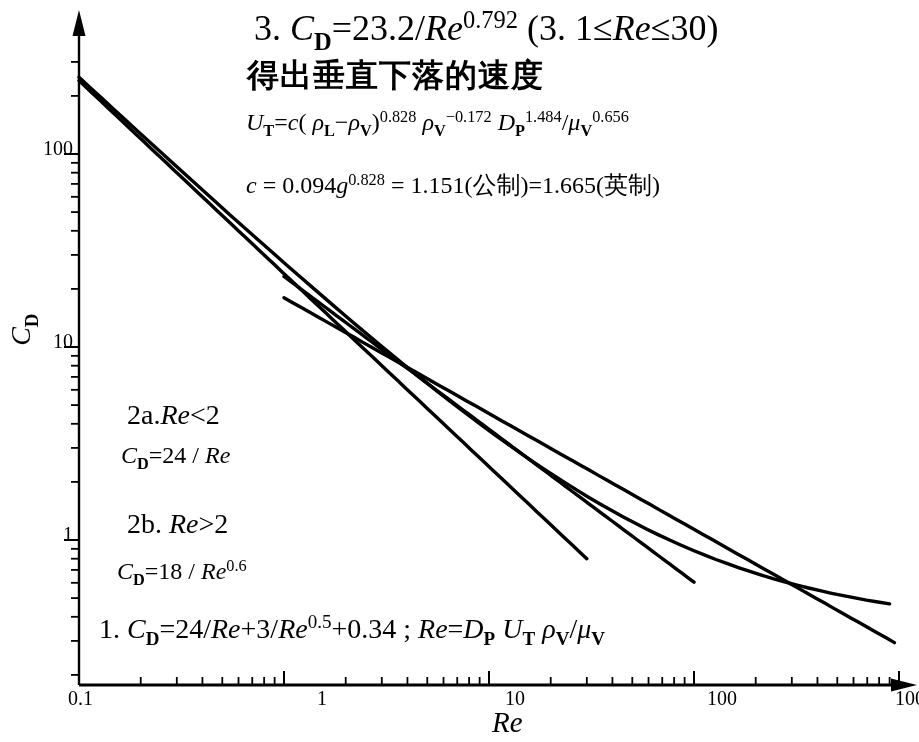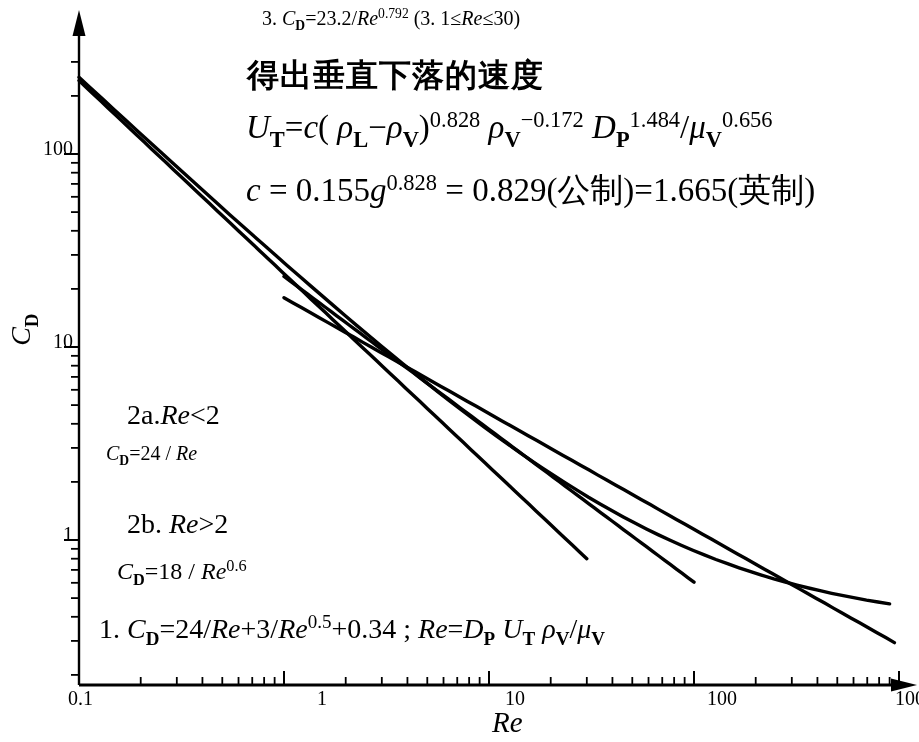--- a/index.html
+++ b/index.html
@@ -4,21 +4,21 @@
 <style>
   html,body{margin:0;padding:0;}
   body{
     width:919px;height:742px;position:relative;overflow:hidden;
     background:#ffffff;color:#000;
     font-family:"Liberation Serif", serif;
   }
   #plot{position:absolute;left:0;top:0;}
   .eq{
     position:absolute;white-space:nowrap;line-height:1.05;
-    font-size:33px;color:#000;
+    font-size:24px;color:#000;
   }
   .tok-r{}
   .tok-i{font-style:italic;}
   .tok-s{font-size:0.68em;font-weight:bold;vertical-align:-0.38em;letter-spacing:0;}
   .tok-p{font-size:0.68em;vertical-align:0.5em;}
   .cjk{
     position:absolute;white-space:nowrap;font-weight:bold;
     font-family:"Liberation Sans", sans-serif;
     font-size:32px;letter-spacing:1px;color:#000;
   }
@@ -106,30 +106,30 @@
     <line x1="79" y1="61.91559783910509" x2="71" y2="61.91559783910509" stroke="#000000" stroke-width="1.8"></line>
     <line x1="79" y1="540" x2="64" y2="540" stroke="#000000" stroke-width="2"></line>
     <line x1="79" y1="347" x2="64" y2="347" stroke="#000000" stroke-width="2"></line>
     <line x1="79" y1="154" x2="64" y2="154" stroke="#000000" stroke-width="2"></line>
     <polyline points="79.0,77.3 90.6,87.9 102.2,98.6 113.7,109.2 125.3,119.8 136.9,130.5 148.5,141.0 160.1,151.6 171.6,162.1 183.2,172.6 194.8,183.1 206.4,193.6 218.0,204.0 229.5,214.4 241.1,224.7 252.7,235.0 264.3,245.3 275.9,255.5 287.4,265.7 299.0,275.8 310.6,285.9 322.2,295.9 333.8,305.9 345.3,315.8 356.9,325.6 368.5,335.3 380.1,345.0 391.7,354.5 403.2,364.0 414.8,373.4 426.4,382.6 438.0,391.8 449.6,400.8 461.1,409.7 472.7,418.5 484.3,427.1 495.9,435.6 507.5,443.9 519.1,452.1 530.6,460.1 542.2,467.9 553.8,475.5 565.4,482.9 577.0,490.1 588.5,497.2 600.1,504.0 611.7,510.5 623.3,516.9 634.9,523.0 646.4,528.9 658.0,534.6 669.6,540.0 681.2,545.2 692.8,550.2 704.3,554.9 715.9,559.5 727.5,563.7 739.1,567.8 750.7,571.7 762.2,575.3 773.8,578.8 785.4,582.0 797.0,585.1 808.6,588.0 820.1,590.7 831.7,593.3 843.3,595.7 854.9,597.9 866.5,600.1 878.0,602.0 889.6,603.9" fill="none" stroke="#000000" stroke-width="3.4" stroke-linecap="round"></polyline>
     <polyline points="79.0,80.6 86.3,87.4 93.5,94.3 100.8,101.1 108.0,107.9 115.3,114.8 122.5,121.6 129.8,128.4 137.0,135.3 144.3,142.1 151.5,148.9 158.8,155.7 166.1,162.6 173.3,169.4 180.6,176.2 187.8,183.1 195.1,189.9 202.3,196.7 209.6,203.6 216.8,210.4 224.1,217.2 231.3,224.0 238.6,230.9 245.9,237.7 253.1,244.5 260.4,251.4 267.6,258.2 274.9,265.0 282.1,271.9 289.4,278.7 296.6,285.5 303.9,292.3 311.1,299.2 318.4,306.0 325.7,312.8 332.9,319.7 340.2,326.5 347.4,333.3 354.7,340.2 361.9,347.0 369.2,353.8 376.4,360.6 383.7,367.5 390.9,374.3 398.2,381.1 405.4,388.0 412.7,394.8 420.0,401.6 427.2,408.4 434.5,415.3 441.7,422.1 449.0,428.9 456.2,435.8 463.5,442.6 470.7,449.4 478.0,456.3 485.2,463.1 492.5,469.9 499.8,476.7 507.0,483.6 514.3,490.4 521.5,497.2 528.8,504.1 536.0,510.9 543.3,517.7 550.5,524.6 557.8,531.4 565.0,538.2 572.3,545.0 579.6,551.9 586.8,558.7" fill="none" stroke="#000000" stroke-width="3.4" stroke-linecap="round"></polyline>
     <polyline points="284.0,297.7 292.7,302.7 301.4,307.6 310.2,312.5 318.9,317.4 327.6,322.4 336.3,327.3 345.0,332.2 353.8,337.1 362.5,342.1 371.2,347.0 379.9,351.9 388.6,356.8 397.4,361.8 406.1,366.7 414.8,371.6 423.5,376.5 432.2,381.5 441.0,386.4 449.7,391.3 458.4,396.3 467.1,401.2 475.9,406.1 484.6,411.0 493.3,416.0 502.0,420.9 510.7,425.8 519.5,430.7 528.2,435.7 536.9,440.6 545.6,445.5 554.3,450.4 563.1,455.4 571.8,460.3 580.5,465.2 589.2,470.1 597.9,475.1 606.7,480.0 615.4,484.9 624.1,489.8 632.8,494.8 641.5,499.7 650.3,504.6 659.0,509.6 667.7,514.5 676.4,519.4 685.1,524.3 693.9,529.3 702.6,534.2 711.3,539.1 720.0,544.0 728.7,549.0 737.5,553.9 746.2,558.8 754.9,563.7 763.6,568.7 772.3,573.6 781.1,578.5 789.8,583.4 798.5,588.4 807.2,593.3 815.9,598.2 824.7,603.1 833.4,608.1 842.1,613.0 850.8,617.9 859.6,622.8 868.3,627.8 877.0,632.7 885.7,637.6 894.4,642.6" fill="none" stroke="#000000" stroke-width="3.4" stroke-linecap="round"></polyline>
     <polyline points="284.0,276.5 289.9,280.8 295.7,285.2 301.6,289.6 307.4,293.9 313.3,298.3 319.1,302.7 325.0,307.0 330.9,311.4 336.7,315.8 342.6,320.1 348.4,324.5 354.3,328.9 360.1,333.2 366.0,337.6 371.9,342.0 377.7,346.3 383.6,350.7 389.4,355.1 395.3,359.4 401.1,363.8 407.0,368.2 412.9,372.5 418.7,376.9 424.6,381.3 430.4,385.6 436.3,390.0 442.1,394.4 448.0,398.7 453.9,403.1 459.7,407.5 465.6,411.8 471.4,416.2 477.3,420.6 483.1,424.9 489.0,429.3 494.9,433.7 500.7,438.1 506.6,442.4 512.4,446.8 518.3,451.2 524.1,455.5 530.0,459.9 535.9,464.3 541.7,468.6 547.6,473.0 553.4,477.4 559.3,481.7 565.1,486.1 571.0,490.5 576.9,494.8 582.7,499.2 588.6,503.6 594.4,507.9 600.3,512.3 606.1,516.7 612.0,521.0 617.9,525.4 623.7,529.8 629.6,534.1 635.4,538.5 641.3,542.9 647.1,547.2 653.0,551.6 658.9,556.0 664.7,560.3 670.6,564.7 676.4,569.1 682.3,573.4 688.1,577.8 694.0,582.2" fill="none" stroke="#000000" stroke-width="3.4" stroke-linecap="round"></polyline>
   </svg>
 
-<div class="eq" style="left:262px;top:7px;font-size:20px"><span class="tok-r">3. </span><span class="tok-i">C</span><span class="tok-s">D</span><span class="tok-r">=23.2/</span><span class="tok-i">Re</span><span class="tok-p">0.792</span><span class="tok-r">  (3. 1≤</span><span class="tok-i">Re</span><span class="tok-r">≤30)</span></div>
+<div class="eq" style="left:254px;top:7px;font-size:36px"><span class="tok-r">3. </span><span class="tok-i">C</span><span class="tok-s">D</span><span class="tok-r">=23.2/</span><span class="tok-i">Re</span><span class="tok-p">0.792</span><span class="tok-r">  (3. 1≤</span><span class="tok-i">Re</span><span class="tok-r">≤30)</span></div>
 
 <div class="cjk" style="left:247px;top:54px">得出垂直下落的速度</div>
 
 <div class="eq" style="left:246px;top:108px"><span class="tok-i">U</span><span class="tok-s">T</span><span class="tok-r">=</span><span class="tok-i">c</span><span class="tok-r">( </span><span class="tok-i">ρ</span><span class="tok-s">L</span><span class="tok-r">−</span><span class="tok-i">ρ</span><span class="tok-s">V</span><span class="tok-r">)</span><span class="tok-p">0.828</span><span class="tok-r"> </span><span class="tok-i">ρ</span><span class="tok-s">V</span><span class="tok-p">−0.172</span><span class="tok-r">  </span><span class="tok-i">D</span><span class="tok-s">P</span><span class="tok-p">1.484</span><span class="tok-r">/</span><span class="tok-i">μ</span><span class="tok-s">V</span><span class="tok-p">0.656</span></div>
 
-<div class="eq" style="left:246px;top:171px"><span class="tok-i">c</span><span class="tok-r"> = 0.155</span><span class="tok-i">g</span><span class="tok-p">0.828</span><span class="tok-r"> = 0.829(公制)=1.665(英制)</span></div>
+<div class="eq" style="left:246px;top:171px"><span class="tok-i">c</span><span class="tok-r"> = 0.094</span><span class="tok-i">g</span><span class="tok-p">0.828</span><span class="tok-r"> = 1.151(公制)=1.665(英制)</span></div>
 
 <div class="eq" style="left:127px;top:400px;font-size:28px"><span class="tok-r">2a.</span><span class="tok-i">Re</span><span class="tok-r">&lt;2</span></div>
-<div class="eq" style="left:106px;top:443px;font-size:20px"><span class="tok-i">C</span><span class="tok-s">D</span><span class="tok-r">=24 / </span><span class="tok-i">Re</span></div>
+<div class="eq" style="left:121px;top:443px;font-size:24px"><span class="tok-i">C</span><span class="tok-s">D</span><span class="tok-r">=24 / </span><span class="tok-i">Re</span></div>
 
 <div class="eq" style="left:127px;top:509px;font-size:28px"><span class="tok-r">2b. </span><span class="tok-i">Re</span><span class="tok-r">&gt;2</span></div>
 <div class="eq" style="left:117px;top:557px;font-size:24px"><span class="tok-i">C</span><span class="tok-s">D</span><span class="tok-r">=18 / </span><span class="tok-i">Re</span><span class="tok-p">0.6</span></div>
 
 <div class="eq" style="left:99px;top:612px;font-size:28px"><span class="tok-r">1. </span><span class="tok-i">C</span><span class="tok-s">D</span><span class="tok-r">=24/</span><span class="tok-i">Re</span><span class="tok-r">+3/</span><span class="tok-i">Re</span><span class="tok-p">0.5</span><span class="tok-r">+0.34 ; </span><span class="tok-i">Re</span><span class="tok-r">=</span><span class="tok-i">D</span><span class="tok-s">P</span><span class="tok-r"> </span><span class="tok-i">U</span><span class="tok-s">T</span><span class="tok-r"> </span><span class="tok-i">ρ</span><span class="tok-s">V</span><span class="tok-r">/</span><span class="tok-i">μ</span><span class="tok-s">V</span></div>
 
 <div class="eq ylab" style="left:-16px;top:312px"><span class="tok-i">C</span><span class="tok-s">D</span></div>
 <div class="eq xlab" style="left:492px;top:707px"><span class="tok-i">Re</span></div>
 
 <div class="ticklabel xtick" style="left: 3px; top: 687px;">0.1</div>

